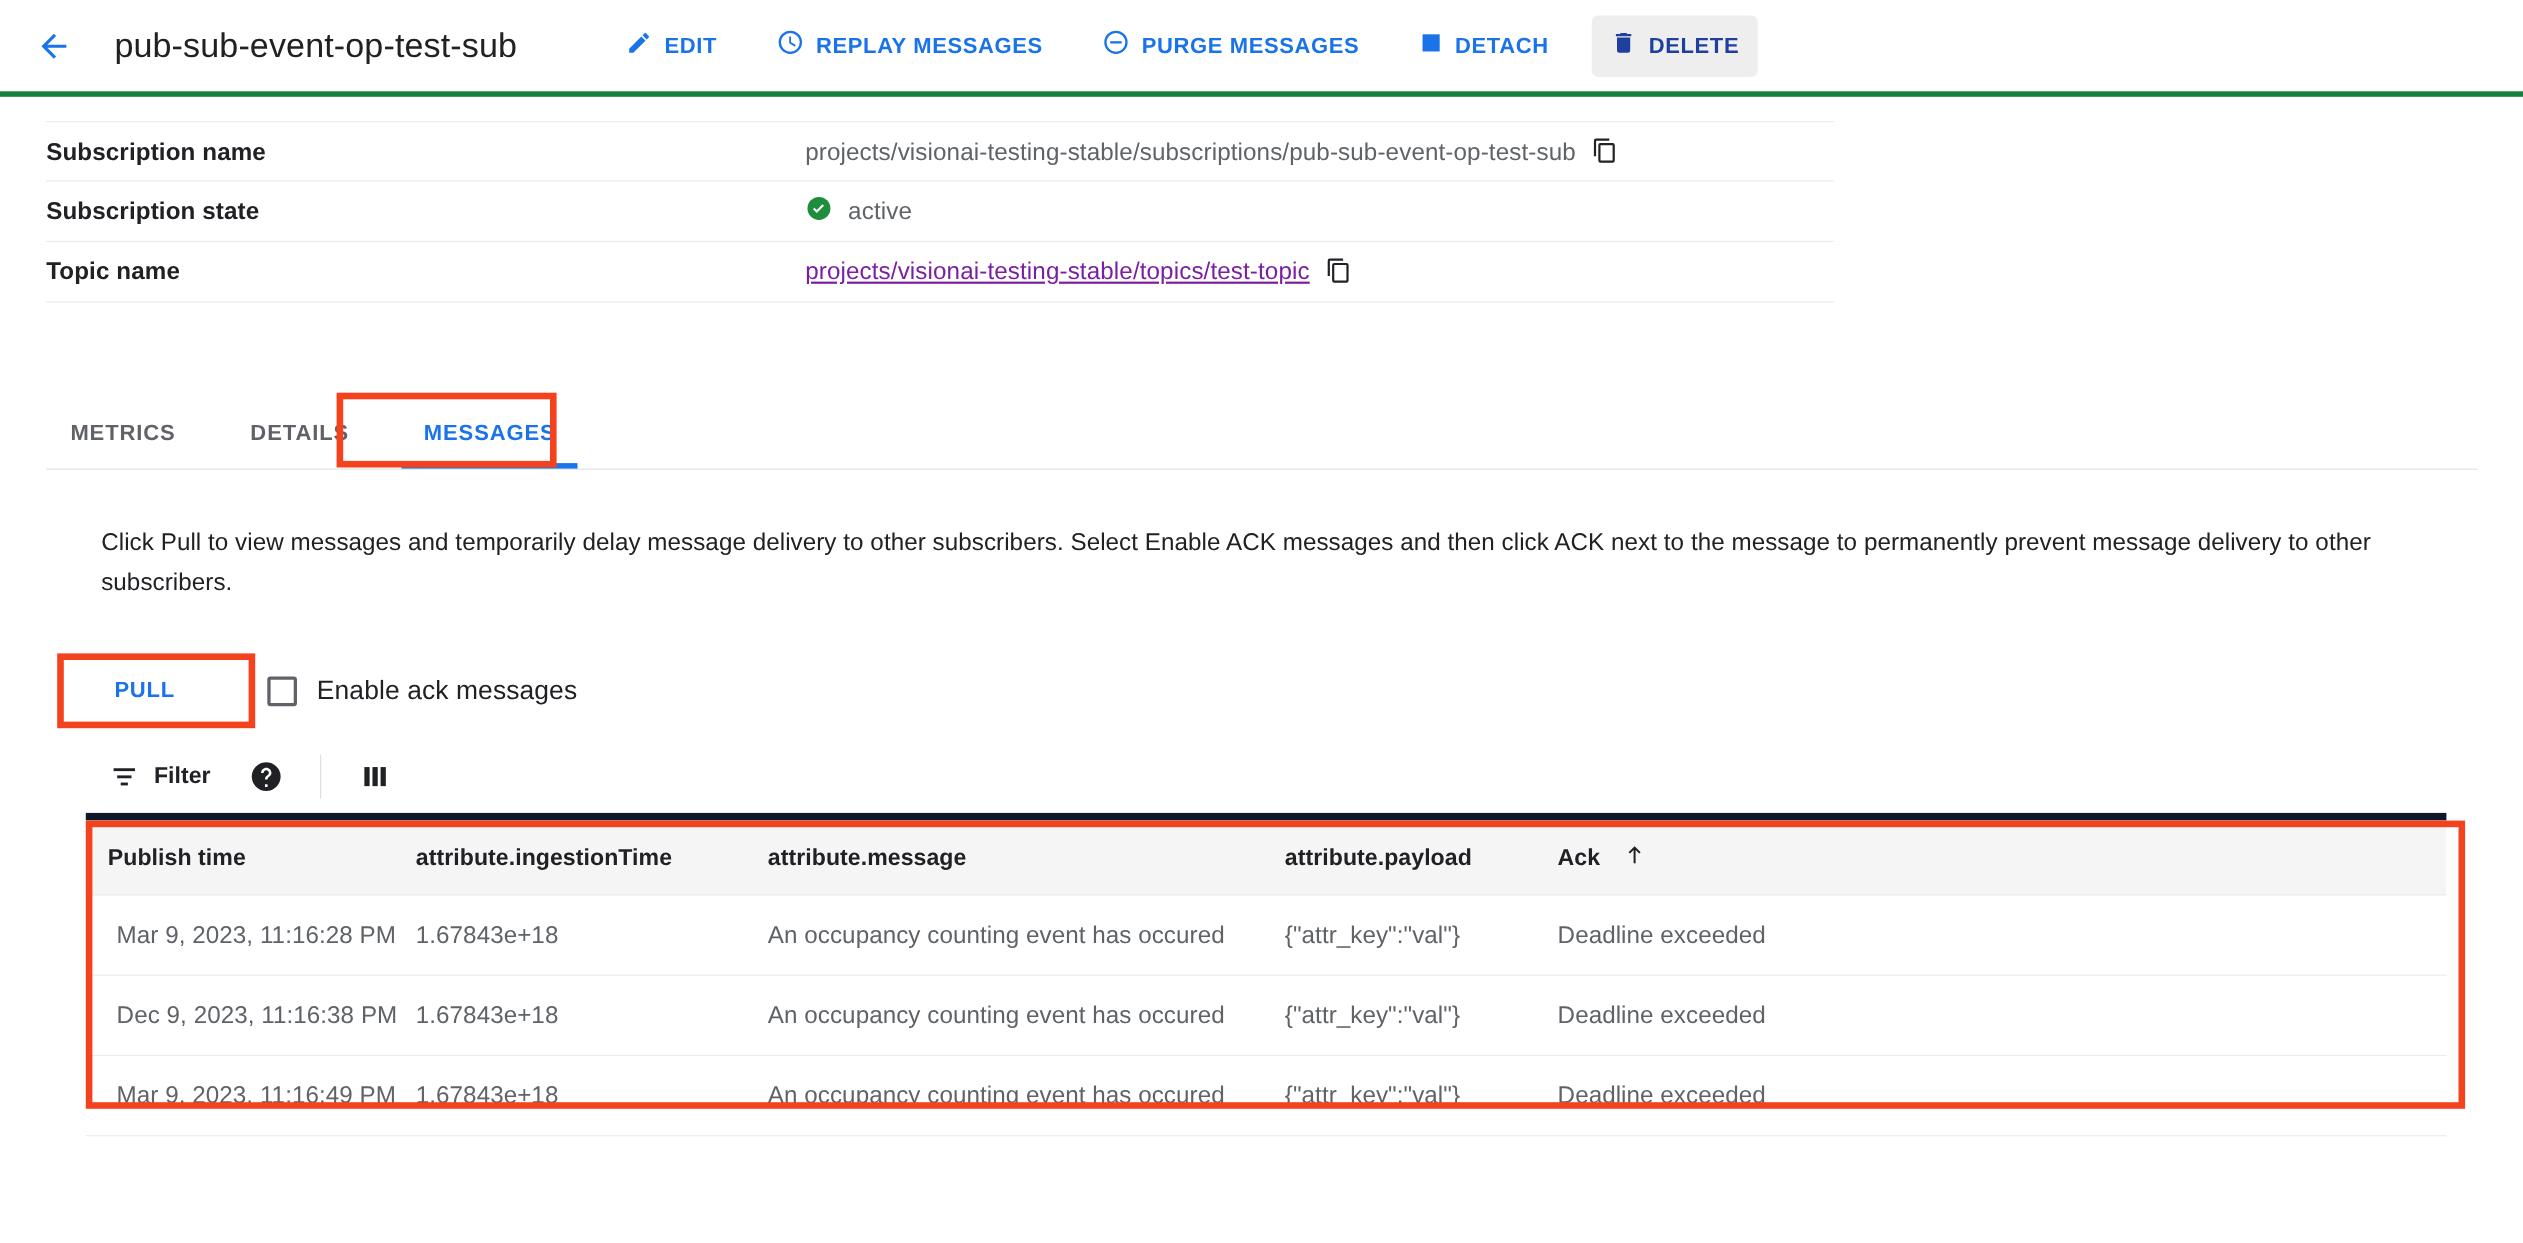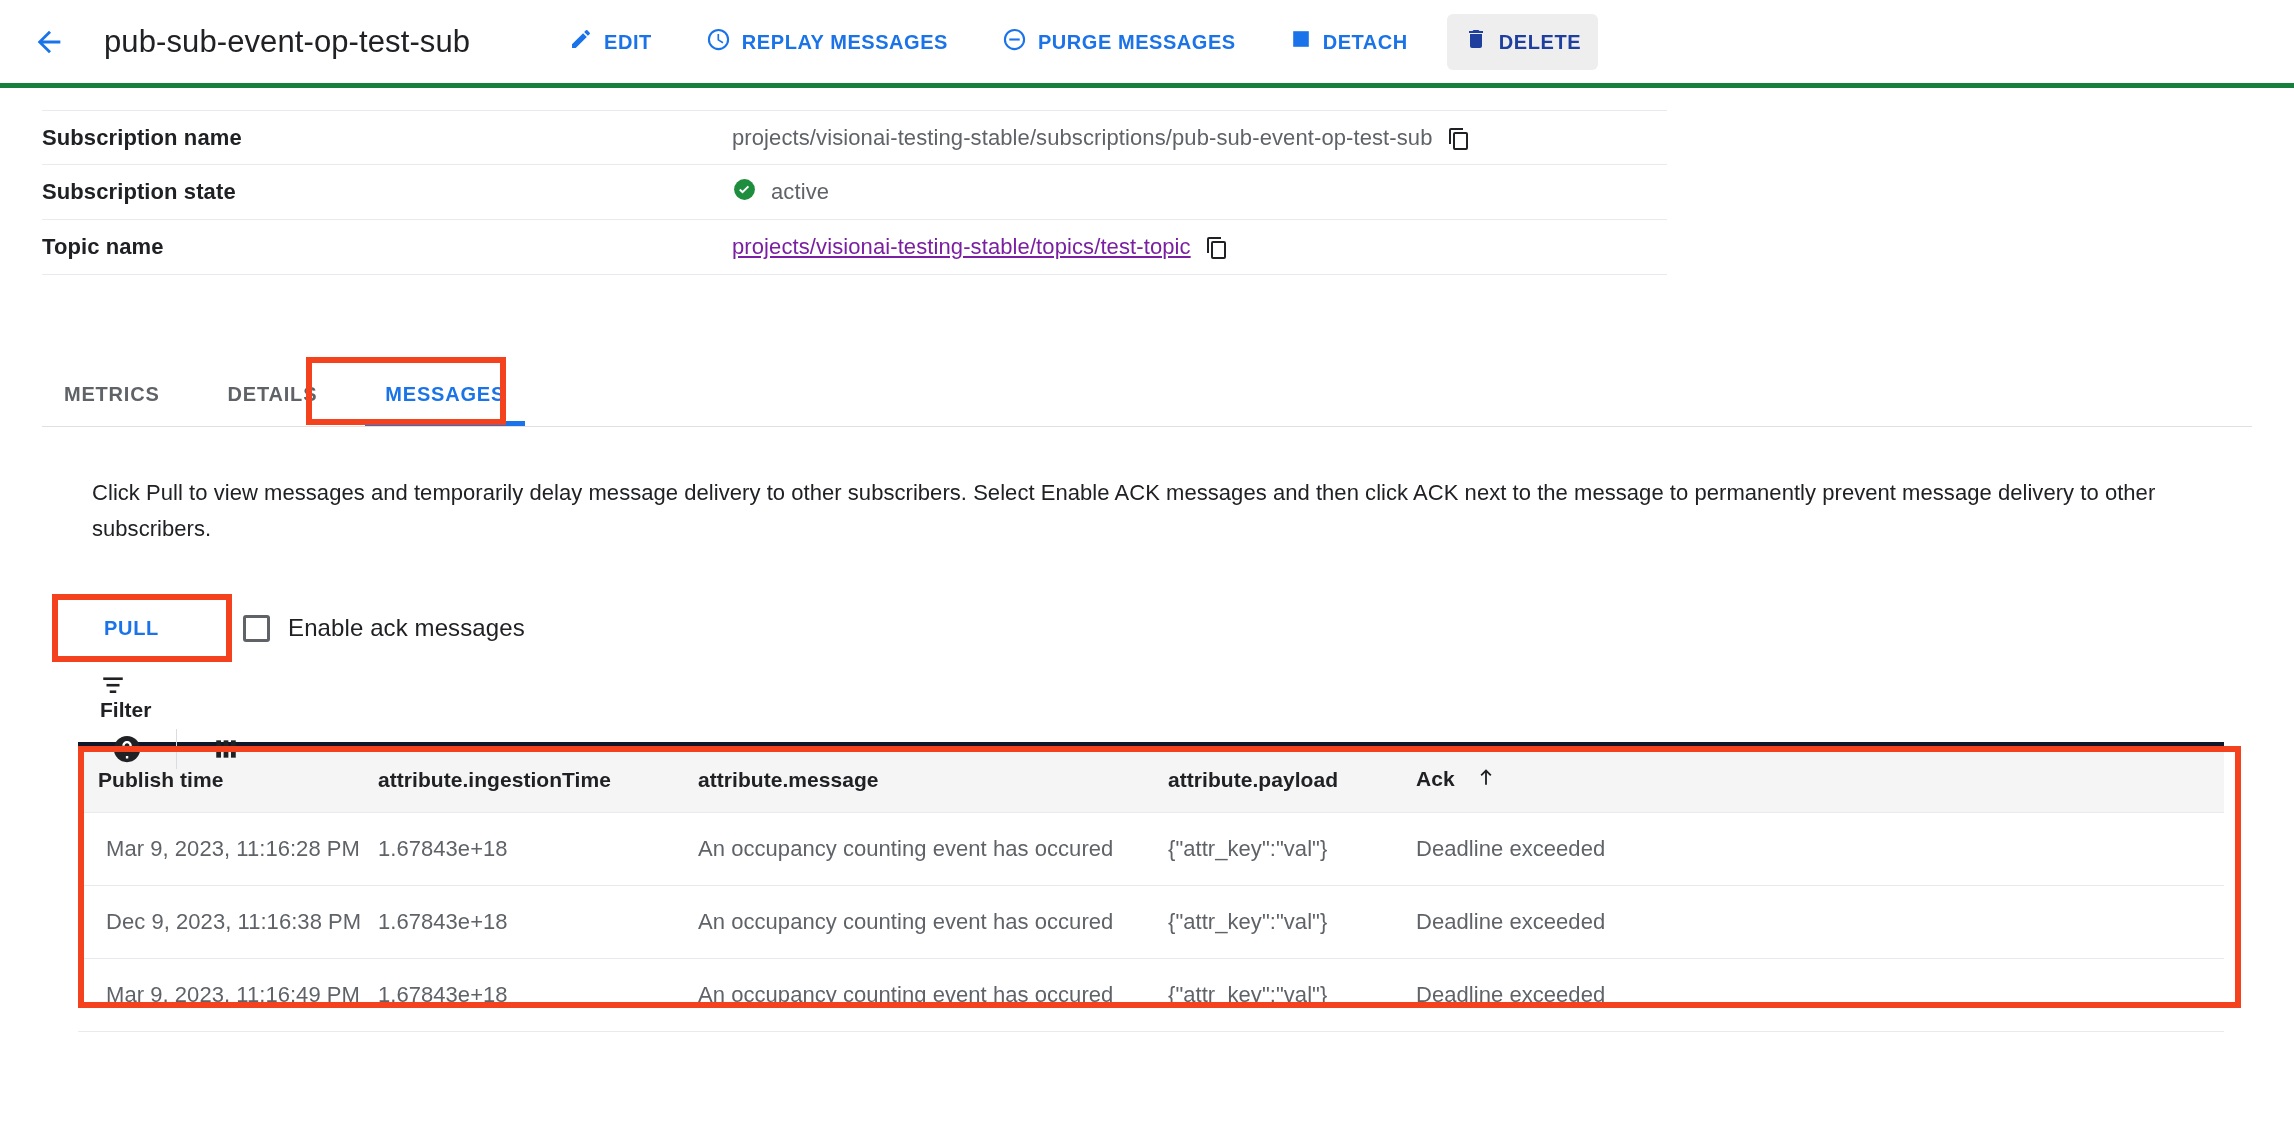--- a/index.html
+++ b/index.html
@@ -91,21 +91,21 @@
     width: 690px;
     font-size: 22px;
     font-weight: 700;
     color: #202124;
     letter-spacing: .1px;
   }
   .info-val {
     font-size: 22px;
     color: #5f6368;
     display: flex;
-    align-items: flex-end;
+    align-items: flex-start;
     gap: 14px;
     letter-spacing: .1px;
   }
   .info-val a.topic-link {
     color: #7b1fa2;
     text-decoration: underline;
   }
   .copy-icon { cursor: pointer; display: flex; align-items: center; }
   .state-ok { display:flex; align-items:center; gap: 14px; }
 
@@ -199,24 +199,24 @@
   }
 
   
   .card {
     margin: 14px 0 0 78px;
     width: 2146px;
     position: relative;
   }
   .filterbar {
     display: flex;
+    align-items: center;
     height: 74px;
-    border-bottom: 4px solid #0f172a;
+    border-bottom: 7px solid #0f172a;
     padding: 0 20px 0 22px;
-    flex-direction: column;
   }
   .filter-icon { display:flex; align-items:center; margin-right: 14px; }
   .filter-label {
     font-size: 21px;
     font-weight: 700;
     color: #202124;
     margin-right: 24px;
   }
   .filter-input {
     border: none;

